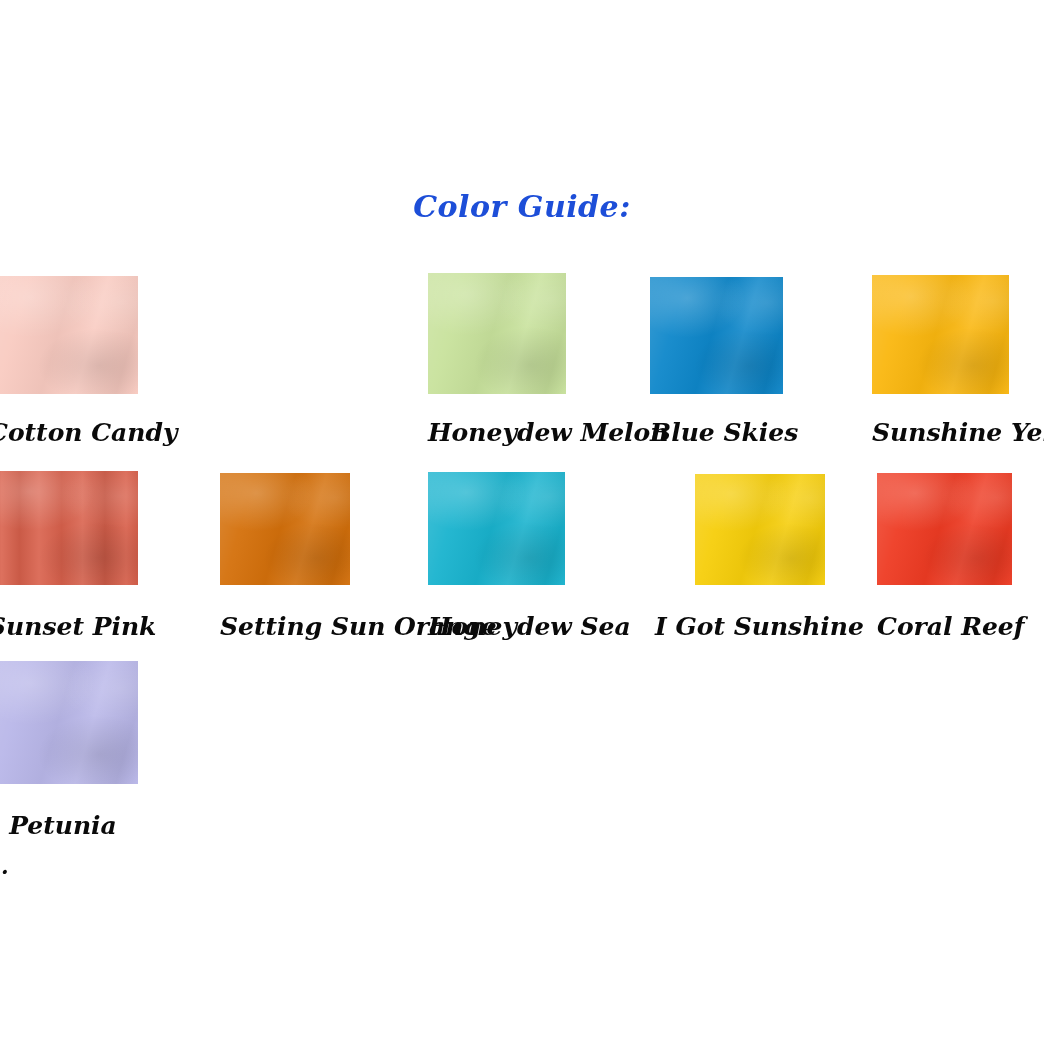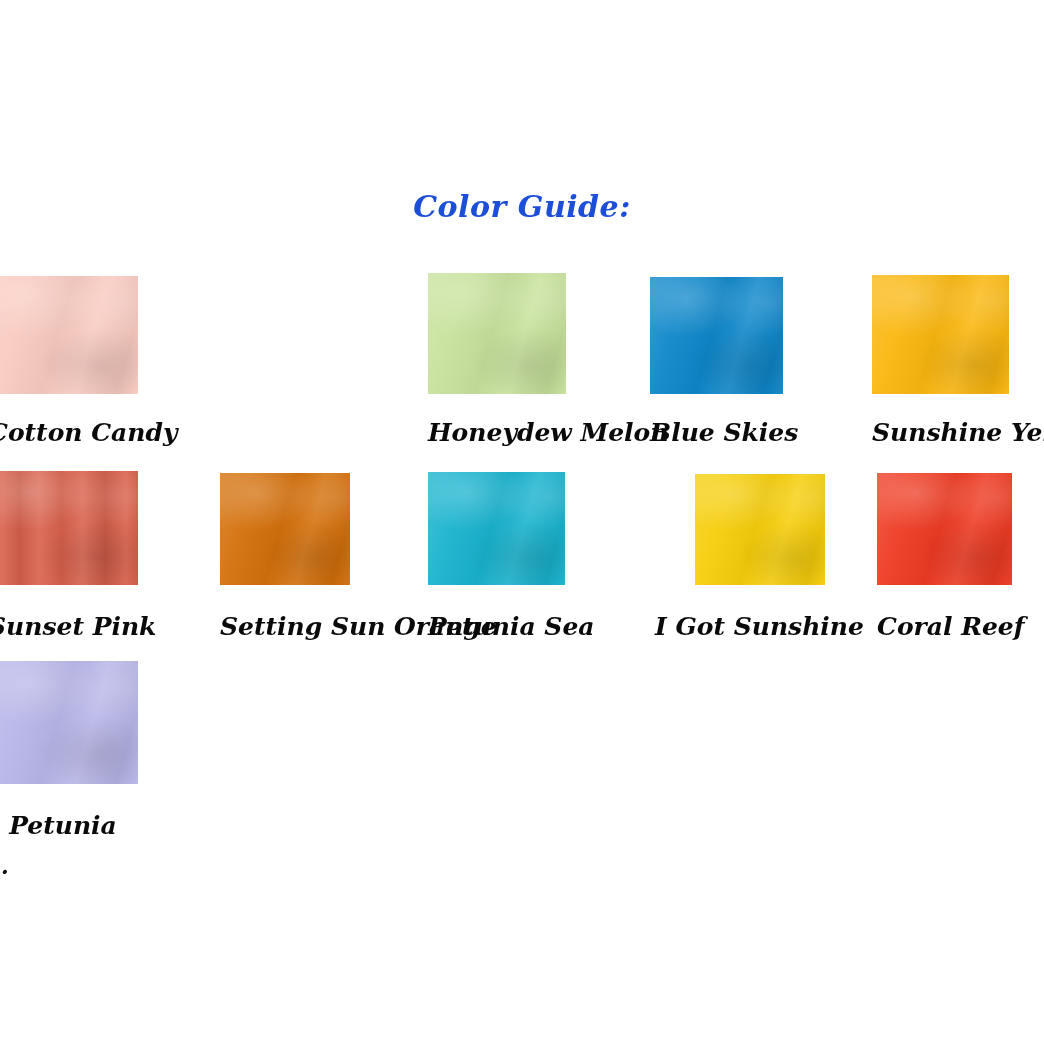--- a/index.html
+++ b/index.html
@@ -158,21 +158,21 @@
       <div class="swatch-cell folds" style="left: -12px; width: 150px;">
         <div class="swatch-chip" title="Sunset Pink" style="height: 114px; width: 150px; margin-top: 0px; background: rgb(217, 97, 76);"></div>
         <div class="swatch-label" style="top: 141px;">Sunset Pink</div>
       </div>
       <div class="swatch-cell" style="left: 220px; width: 130px;">
         <div class="swatch-chip" title="Setting Sun Orange" style="height: 112px; width: 130px; margin-top: 2px; background: rgb(212, 112, 11);"></div>
         <div class="swatch-label" style="top: 141px;">Setting Sun Orange</div>
       </div>
       <div class="swatch-cell" style="left: 428px; width: 137px;">
         <div class="swatch-chip" title="Electric Sea" style="height: 113px; width: 137px; margin-top: 1px; background: rgb(25, 179, 206);"></div>
-        <div class="swatch-label" style="top: 141px;">Petunia Sea</div>
+        <div class="swatch-label" style="top: 141px;">Honeydew Sea</div>
       </div>
       <div class="swatch-cell" style="left: 655px; width: 130px; padding-left: 40px;">
         <div class="swatch-chip" title="I Got Sunshine" style="height: 111px; width: 130px; margin-top: 3px; background: rgb(246, 206, 11);"></div>
         <div class="swatch-label" style="top: 141px;">I Got Sunshine</div>
       </div>
       <div class="swatch-cell" style="left: 877px; width: 135px;">
         <div class="swatch-chip" title="Coral Reef" style="height: 112px; width: 135px; margin-top: 2px; background: rgb(238, 59, 35);"></div>
         <div class="swatch-label" style="top: 141px;">Coral Reef</div>
       </div>
     </div>

